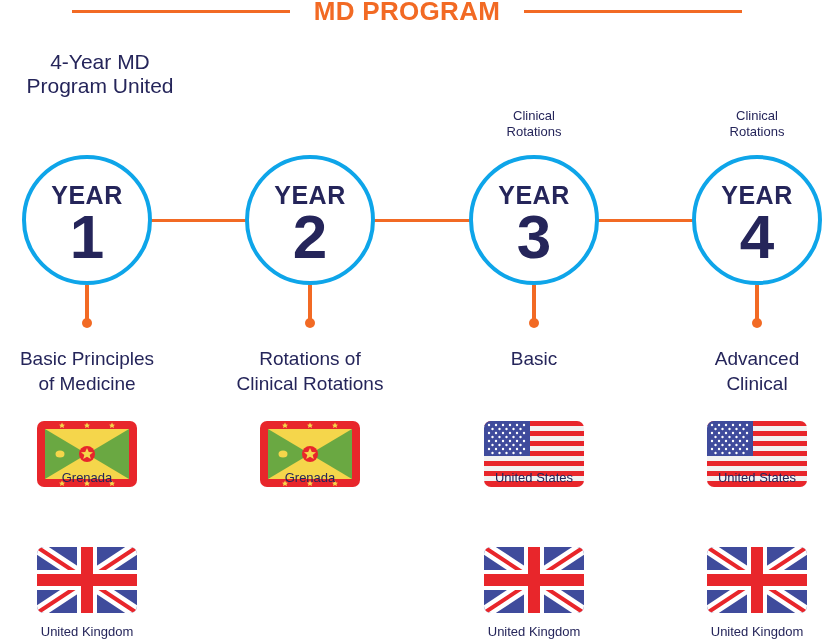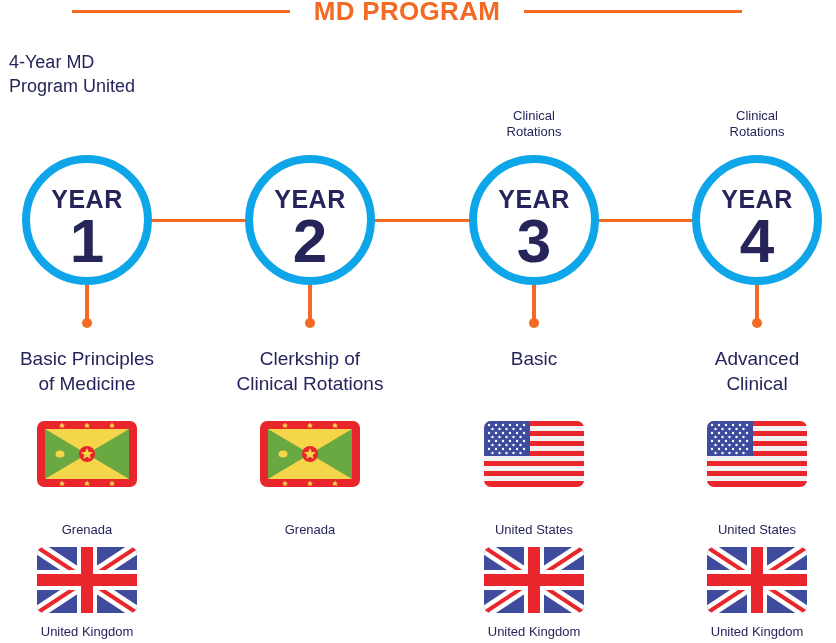--- a/index.html
+++ b/index.html
@@ -6,45 +6,45 @@
   html, body { width: 836px; height: 643px; background: #ffffff; overflow: hidden; }
   body { position: relative; font-family: "Liberation Sans", "DejaVu Sans", sans-serif; color: #25255a; }
 
   .title-row { position: absolute; top: 0; left: 4px; width: 836px; height: 26px; }
   .title-line { position: absolute; top: 10px; height: 3px; background: #f26a24; }
   .title-line.left { left: 68px; width: 218px; }
   .title-line.right { left: 520px; width: 218px; }
   .title { position: absolute; top: -4px; left: 286px; width: 234px; text-align: center;
            font-size: 26px; font-weight: bold; color: #f26a24; letter-spacing: 0.3px; }
 
-  .start-label { position: absolute; left: 9px; top: 50px; width: 160px; text-align: left;
-                 font-size: 18px; line-height: 24px; color: #25255a; }
+  .start-label { position: absolute; left: 20px; top: 50px; width: 160px; text-align: center;
+                 font-size: 21px; line-height: 24px; color: #25255a; }
 
   .connector { position: absolute; top: 219px; height: 3px; background: #f26a24; }
 
   .year { position: absolute; top: 0; width: 160px; height: 643px; }
   .rot-label { position: absolute; top: 108px; left: 0; width: 160px; text-align: center;
                font-size: 13px; line-height: 16px; color: #25255a; }
   .circle { position: absolute; top: 155px; left: 15px; width: 130px; height: 130px;
-            border: 8px solid #0ea5e9; border-radius: 50%; background: #fff; }
+            border: 4px solid #0ea5e9; border-radius: 50%; background: #fff; }
   .circle .yr { position: absolute; top: 22px; left: 0; width: 100%; text-align: center;
                 font-size: 25px; font-weight: bold; color: #25255a; letter-spacing: 0.5px; }
   .circle .num { position: absolute; top: 42px; left: 0; width: 100%; text-align: center;
                  font-size: 62px; font-weight: bold; color: #25255a; line-height: 72px; }
   .stem { position: absolute; top: 285px; left: 78px; width: 4px; height: 36px; background: #f26a24; }
   .dot { position: absolute; top: 318px; left: 75px; width: 10px; height: 10px; border-radius: 50%; background: #f26a24; }
   .phase { position: absolute; top: 346px; left: -20px; width: 200px; text-align: center;
            font-size: 19px; line-height: 25px; color: #25255a; }
 
   .flag { position: absolute; left: 30px; width: 100px; height: 66px; border-radius: 7px; overflow: hidden; }
   .flag svg { display: block; width: 100%; height: 100%; }
   .flag-1 { top: 421px; }
   .flag-2 { top: 547px; }
   .flag-label { position: absolute; left: 0; width: 160px; text-align: center; font-size: 13px; color: #25255a; }
-  .flag-label-1 { top: 522px; }
+  .flag-label-1 { top: 470px; }
   .flag-label-2 { top: 624px; }
 </style>
 </head>
 <body>
 
 <div class="title-row">
   <div class="title-line left"></div>
   <div class="title">MD PROGRAM</div>
   <div class="title-line right"></div>
 </div>
@@ -102,21 +102,21 @@
 </div>
 
 <div class="year" style="left:230px;">
   <div class="circle">
     <div class="yr">YEAR</div>
     <div class="num">2</div>
   </div>
   <div class="stem"></div>
   <div class="dot"></div>
   <div class="phase">
-    <div>Clerkship of</div>
+    <div>Rotations of</div>
     <div>Clinical Rotations</div>
   </div>
   <div class="flag flag-1">
     <svg viewBox="0 0 100 66">
       <rect width="100" height="66" fill="#e8262b"></rect>
       <rect x="8" y="8" width="84" height="50" fill="#f5d64b"></rect>
       <polygon points="8,8 50,33 8,58" fill="#6aa842"></polygon>
       <polygon points="92,8 50,33 92,58" fill="#6aa842"></polygon>
       <circle cx="50" cy="33" r="8" fill="#e8262b"></circle>
       <polygon points="50,27 51.8,31 56,31.3 52.7,34 53.8,38 50,35.7 46.2,38 47.3,34 44,31.3 48.2,31" fill="#f5d64b"></polygon>

